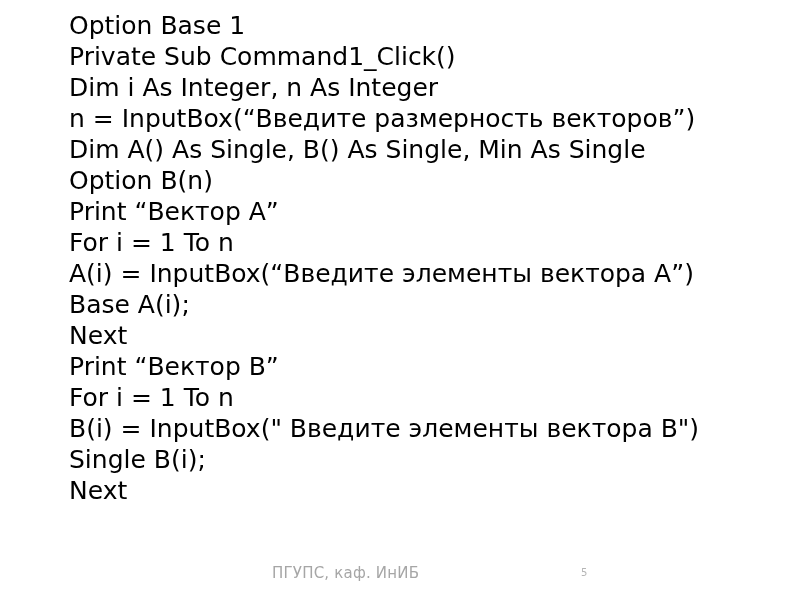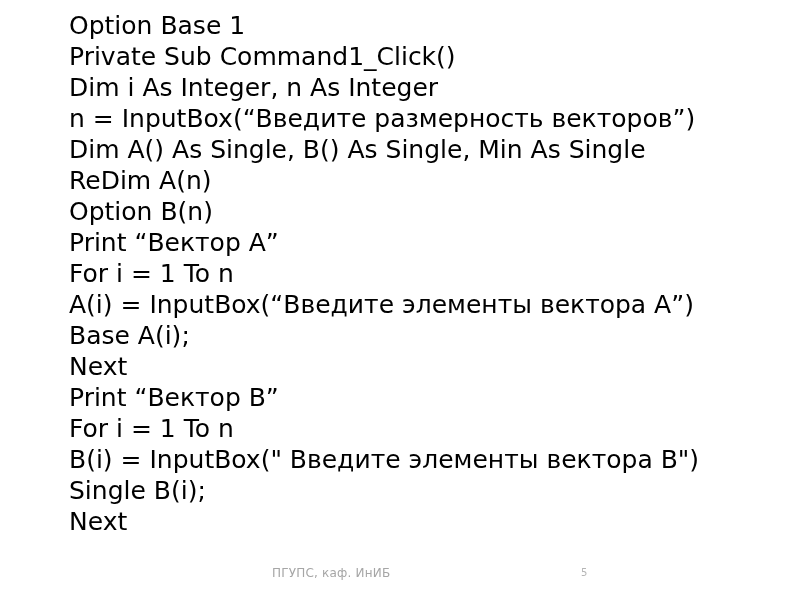--- a/index.html
+++ b/index.html
@@ -35,21 +35,21 @@
     left: 0;
     top: 566px;
     width: 800px;
     height: 20px;
   }
   .footer-text {
     position: absolute;
     left: 272px;
     top: 0;
     font-family: "DejaVu Sans", "Liberation Sans", sans-serif;
-    font-size: 12px;
+    font-size: 15px;
     line-height: 14px;
     color: #a6a6a6;
     white-space: pre;
     letter-spacing: 0.2px;
   }
   .page-number {
     position: absolute;
     left: 581px;
     top: 0;
     font-family: "DejaVu Sans", "Liberation Sans", sans-serif;
@@ -63,21 +63,20 @@
 <body>
 
 <div class="slide">
 
   <div class="code-block">
     <div class="code-line">Option Base 1</div>
     <div class="code-line">Private Sub Command1_Click()</div>
     <div class="code-line">Dim i As Integer, n As Integer</div>
     <div class="code-line">n = InputBox(“Введите размерность векторов”)</div>
     <div class="code-line">Dim A() As Single, B() As Single, Min As Single</div>
-    <div class="code-line">ReDim A(n)</div>
     <div class="code-line">Option B(n)</div>
     <div class="code-line">Print “Вектор А”</div>
     <div class="code-line">For i = 1 To n</div>
     <div class="code-line">A(i) = InputBox(“Введите элементы вектора А”)</div>
     <div class="code-line">Base A(i);</div>
     <div class="code-line">Next</div>
     <div class="code-line">Print “Вектор В”</div>
     <div class="code-line">For i = 1 To n</div>
     <div class="code-line">B(i) = InputBox(" Введите элементы вектора В")</div>
     <div class="code-line">Single B(i);</div>

